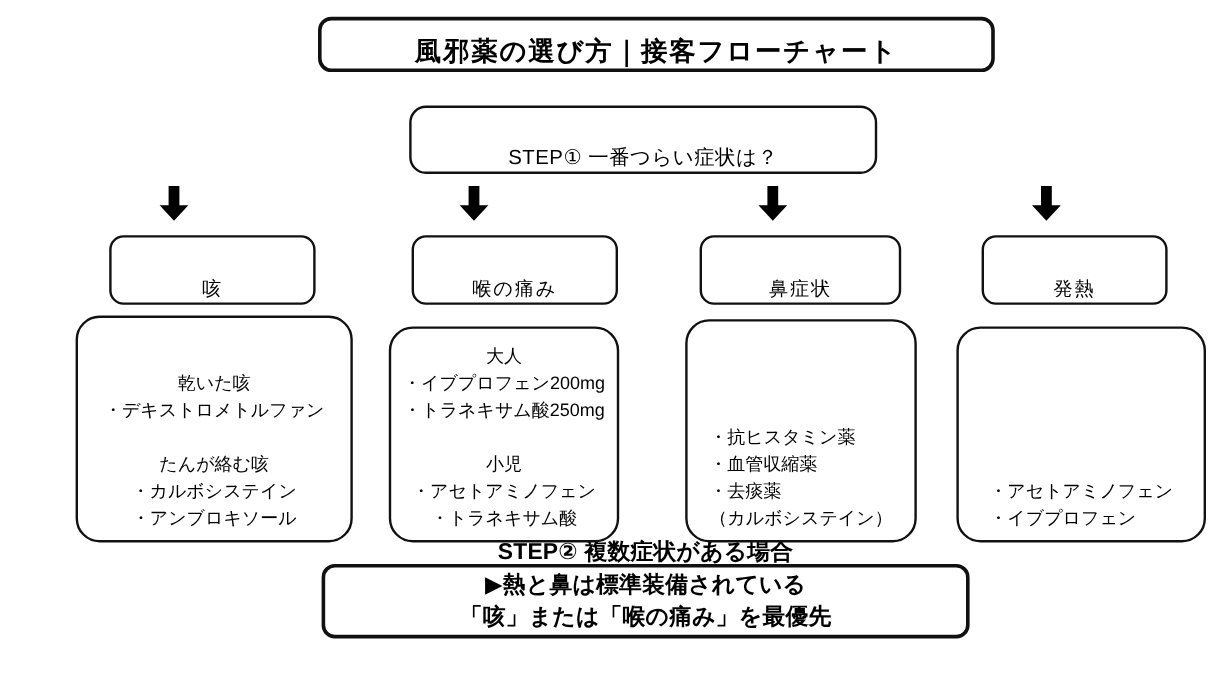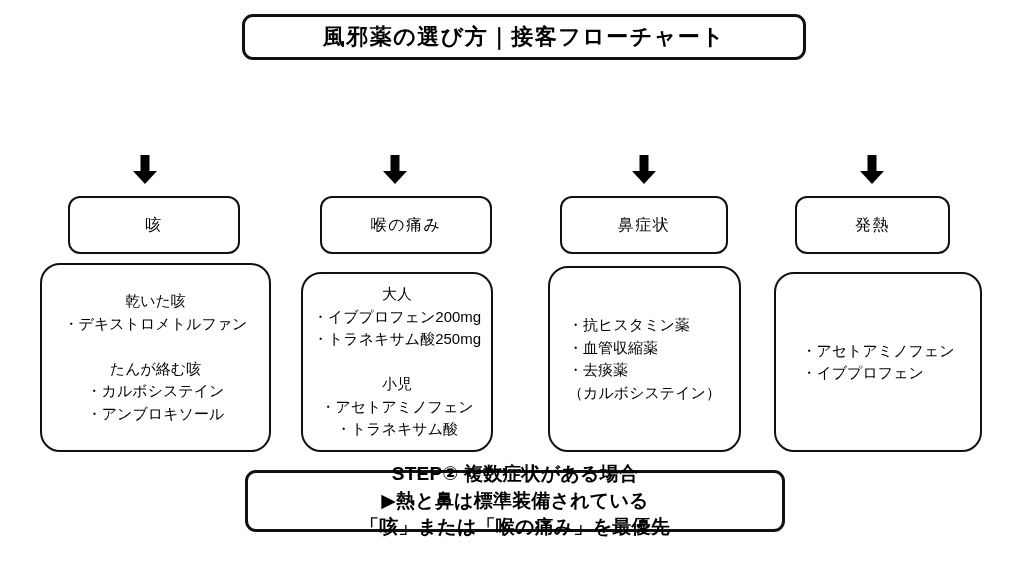--- a/index.html
+++ b/index.html
@@ -20,24 +20,25 @@
   }
 
   .box {
     position: absolute;
     box-sizing: border-box;
     background: #ffffff;
     border: 2.5px solid #111111;
     border-radius: 13px;
     display: flex;
     flex-direction: column;
-    justify-content: center;
+    justify-content: flex-end;
     align-items: center;
     text-align: center;
     line-height: 1.32;
+    margin-left: 23px;
   }
 
   
   #title-box {
     left: 242px;
     top: 14px;
     width: 564px;
     height: 46px;
     border-width: 3px;
     border-radius: 11px;
@@ -128,20 +129,24 @@
 </style>
 </head>
 <body>
 
 <div id="canvas">
 
   <div class="box" id="title-box">
     <div class="t">風邪薬の選び方｜接客フローチャート</div>
   </div>
 
+  <div class="box" id="step1-box">
+    <div class="t lines">STEP①
+一番つらい症状は？</div>
+  </div>
 
   <div class="arrow" id="arr-1">
     <svg viewBox="0 0 30 30" width="30" height="30" aria-hidden="true">
       <polygon points="10.5,0 19.5,0 19.5,16 27,16 15,29 3,16 10.5,16" fill="#000000"></polygon>
     </svg>
   </div>
   <div class="arrow" id="arr-2">
     <svg viewBox="0 0 30 30" width="30" height="30" aria-hidden="true">
       <polygon points="10.5,0 19.5,0 19.5,16 27,16 15,29 3,16 10.5,16" fill="#000000"></polygon>
     </svg>

